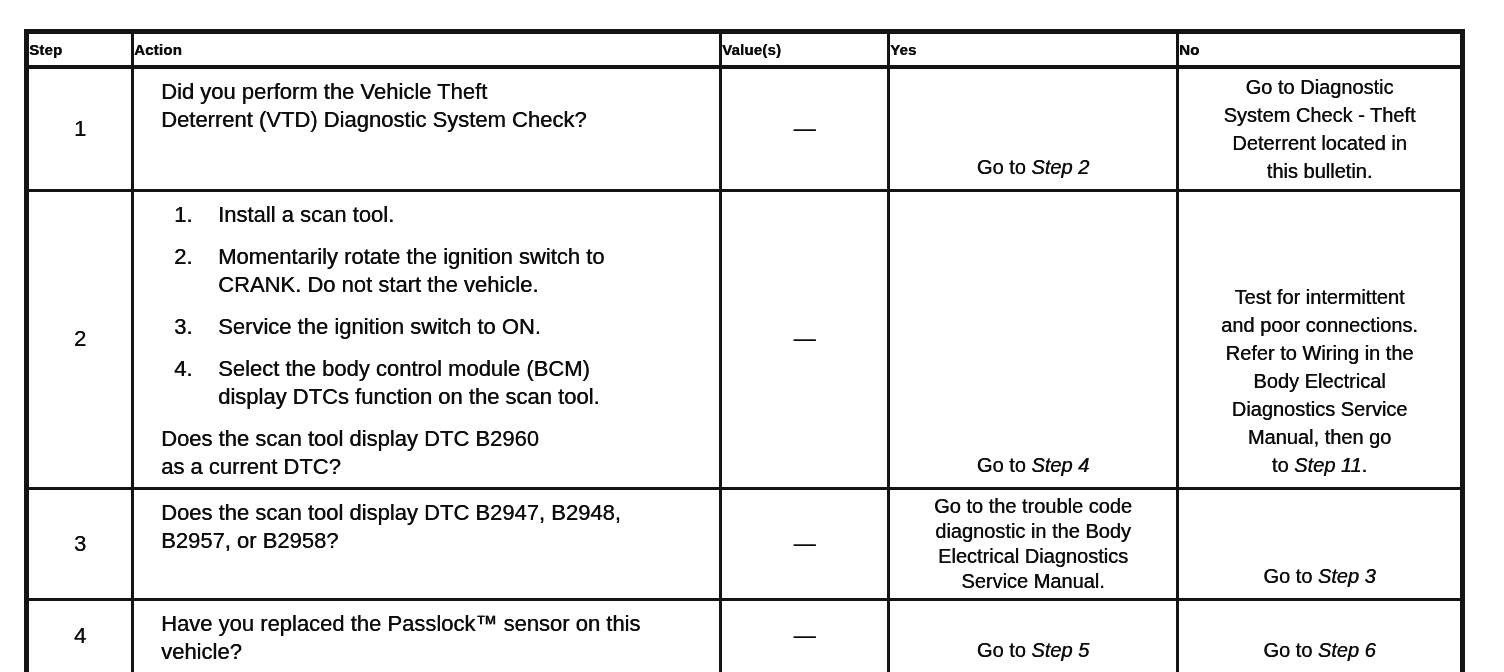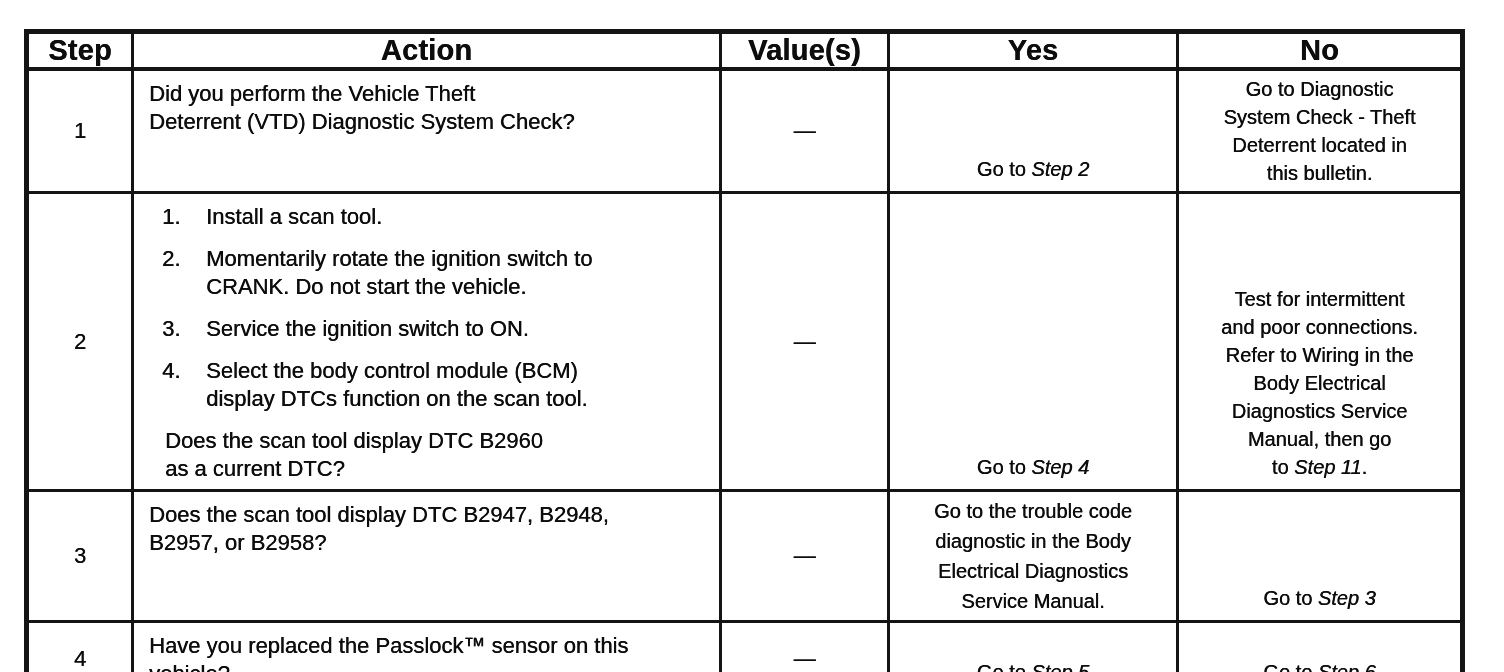--- a/index.html
+++ b/index.html
@@ -26,42 +26,42 @@
     font-size:22px;
     text-shadow:0.4px 0 0 currentColor; 
   }
   thead tr{height:35px;}
   tr.r1{height:119px;}
   tr.r2{height:266px;}
   tr.r3{height:108px;}
   tr.r4{height:68px;}
   th{
     font-weight:bold;
-    font-size:29px;
-    text-align:center;
+    font-size:15px;
+    text-align:left;
     vertical-align:middle;
     border-bottom-width:4px;
     letter-spacing:0.2px;
   }
   .c-step{text-align:center;vertical-align:middle;font-size:22px;}
-  .c-action{text-align:left;vertical-align:top;padding:9px 10px 6px 15px;line-height:28px;}
+  .c-action{text-align:left;vertical-align:top;padding:9px 10px 6px 27px;line-height:28px;}
   .c-value{text-align:center;vertical-align:middle;font-size:22px;}
   .c-yes,.c-no{
     text-align:center;vertical-align:bottom;
     padding:4px 6px 8px 6px;
     font-size:20px;line-height:28px;
   }
   .va-mid{vertical-align:middle;padding-bottom:4px;}
-  .tight{line-height:30px;}
+  .tight{line-height:25px;}
   .ml{white-space:pre-line;}
   .olist{margin-left:13px;}
   .li{display:flex;margin-bottom:14px;}
   .li .n{flex:0 0 24px;margin-right:20px;text-align:left;}
   .li .t{flex:1 1 auto;}
-  .q{margin-top:10px;margin-left:16px;}
+  .q{margin-top:10px;}
   .ref{font-style:italic;text-align:right;}
 </style>
 </head>
 <body>
 
 <div class="page">
   <table class="diag">
     <colgroup>
       <col style="width:106px">
       <col style="width:588px">

